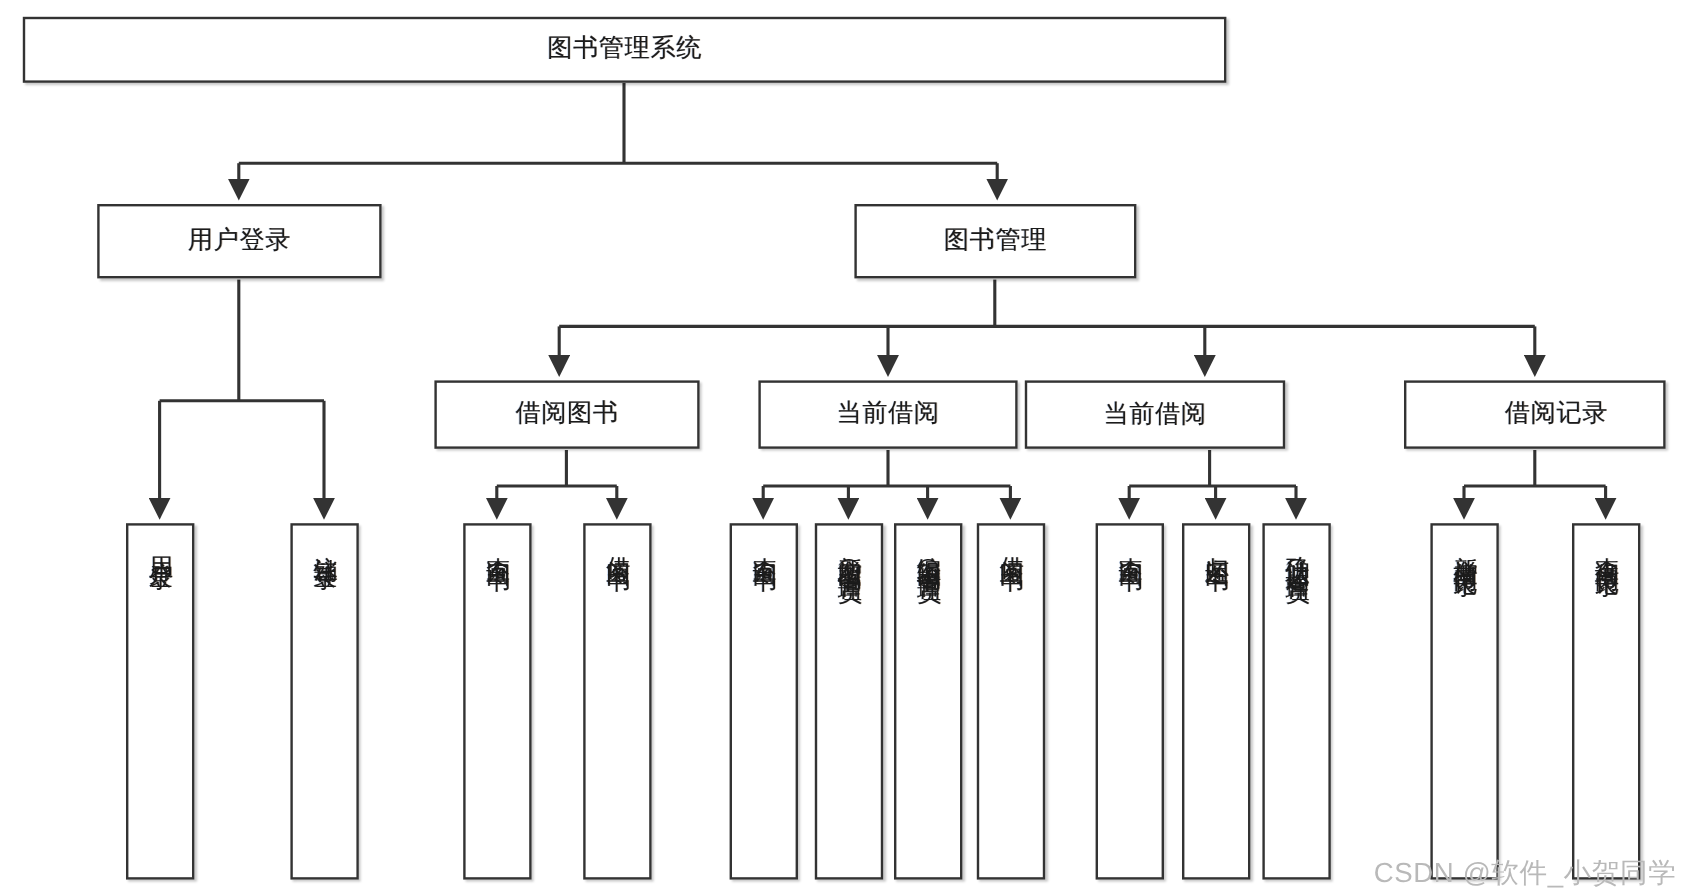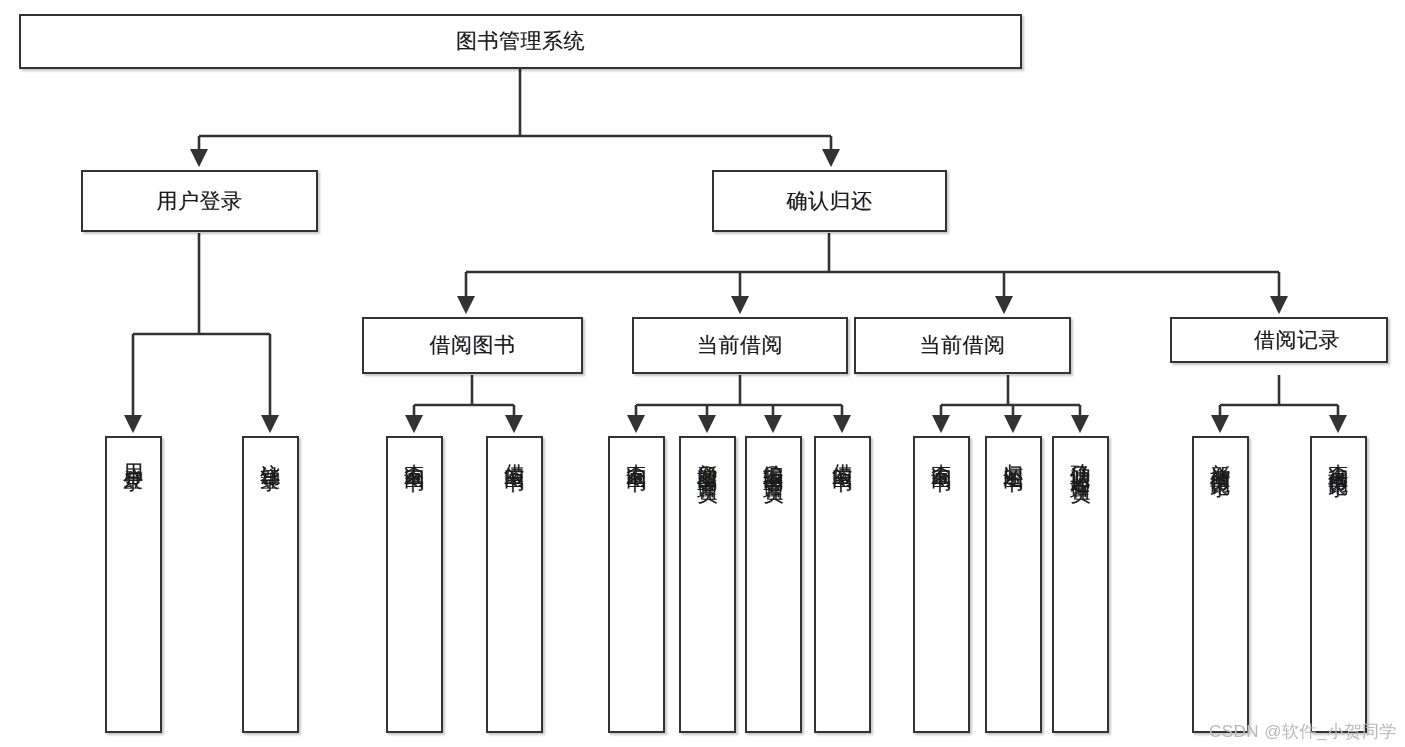--- a/index.html
+++ b/index.html
@@ -49,21 +49,21 @@
     max-height:280px;
   }
 
   
   #wires{position:absolute;left:0;top:0;width:1405px;height:747px;pointer-events:none;}
 
   
   #watermark{
     position:absolute;
     right:8px;bottom:4px;
-    font-size:17px;
+    font-size:23px;
     color:#b9b9b9;
     letter-spacing:0.5px;
     white-space:nowrap;
     user-select:none;
   }
 </style>
 </head>
 <body>
 
 <div id="stage">
@@ -120,36 +120,36 @@
 
   <div class="node" style="left:19px;top:14px;width:1003px;height:55px;">
     <span class="label">图书管理系统</span>
   </div>
 
   <div class="node" style="left:81px;top:170px;width:237px;height:62px;">
     <span class="label">用户登录</span>
   </div>
 
   <div class="node" style="left:712px;top:170px;width:235px;height:62px;">
-    <span class="label">确认归还</span>
+    <span class="label">图书管理</span>
   </div>
 
   <div class="node" style="left:362px;top:317px;width:221px;height:57px;">
     <span class="label">借阅图书</span>
   </div>
 
   <div class="node" style="left:632px;top:317px;width:216px;height:57px;">
     <span class="label">当前借阅</span>
   </div>
 
   <div class="node" style="left:854px;top:317px;width:217px;height:57px;font-family:Liberation Serif, serif;">
     <span class="label">当前借阅</span>
   </div>
 
-  <div class="node" style="left:1170px;top:317px;width:218px;height:46px;padding-left:36px;">
+  <div class="node" style="left:1170px;top:317px;width:218px;height:57px;padding-left:36px;">
     <span class="label">借阅记录</span>
   </div>
 
   <div class="node leaf" style="left:105px;top:436px;width:57px;height:297px;">
     <span class="label">用户登录</span>
   </div>
 
   <div class="node leaf" style="left:242px;top:436px;width:57px;height:297px;">
     <span class="label">注销登录</span>
   </div>

